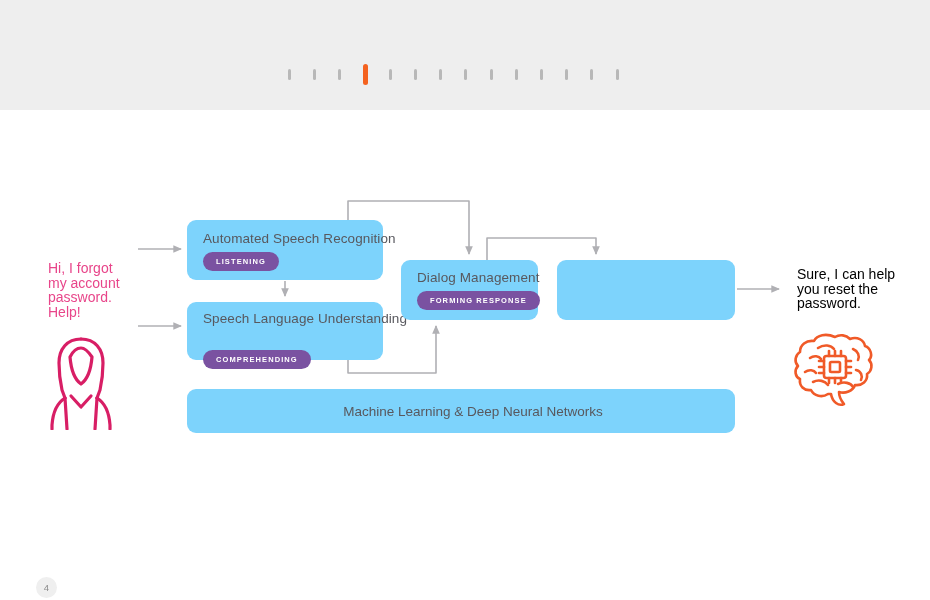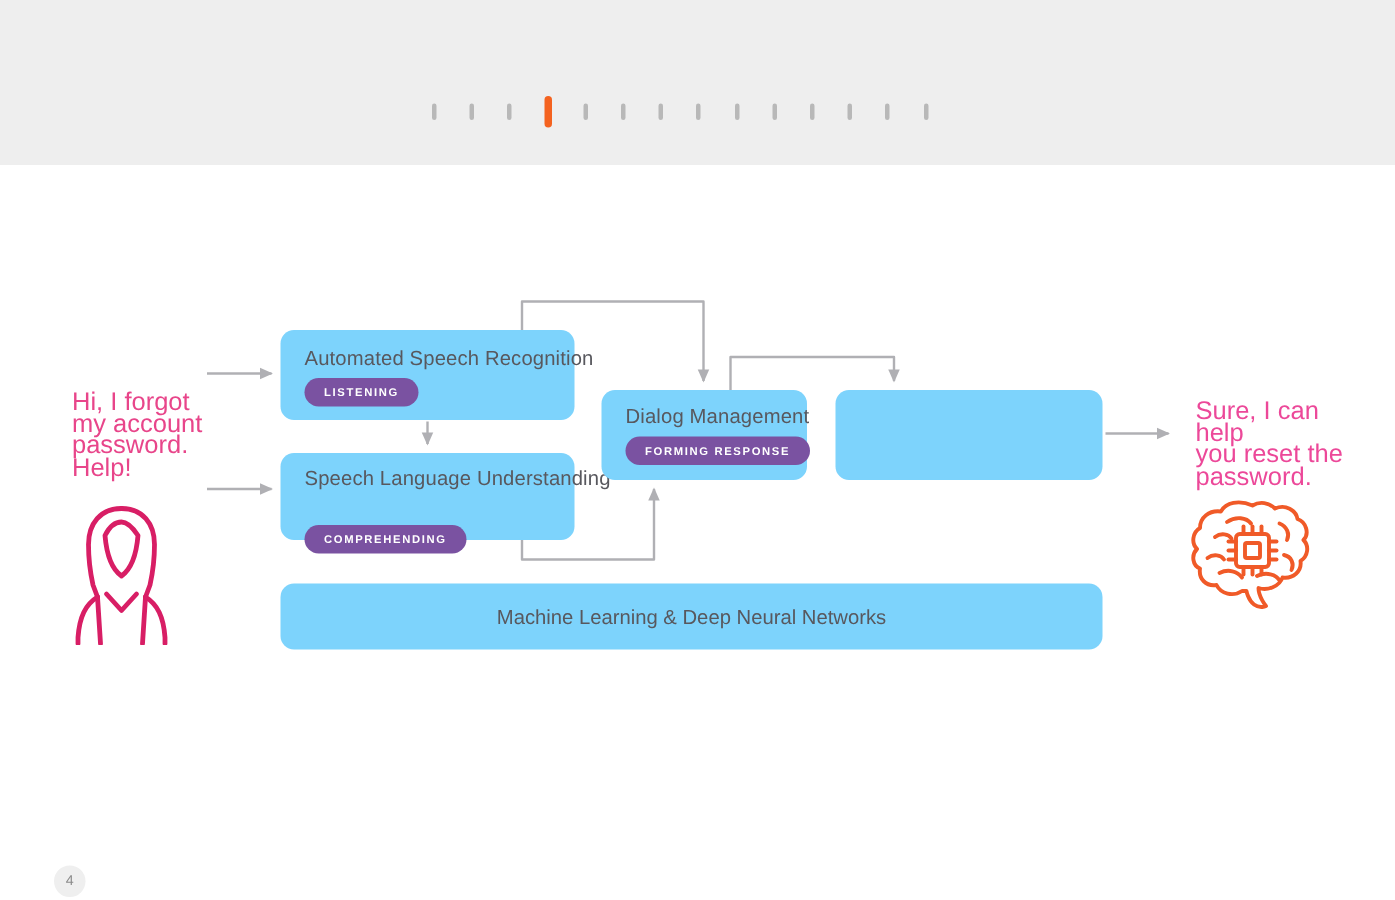--- a/index.html
+++ b/index.html
@@ -83,44 +83,44 @@
   #node-dm   .node-title { top:10px; }
   #node-dm   .badge      { top:31px; }
 
   #node-nlg  { left:557px; top:260px; width:178px; height:60px; }
   #node-nlg  .node-title { top:10px; }
   #node-nlg  .badge      { top:31px; }
 
   #node-ml   { left:187px; top:389px; width:548px; height:44px; }
   #node-ml .ml-title {
     position: absolute;
-    left: 0; top: 0;
+    left: 12px; top: 0;
     width: 548px; height: 44px;
     display: flex; align-items: center; justify-content: center;
     font-size: 13.5px;
     color: #58585e;
   }
 
   
   #connectors {
     position: absolute;
     left: 0; top: 0;
     width: 930px; height: 600px;
     pointer-events: none;
   }
 
   
   .speech {
     position: absolute;
-    font-size: 17px;
+    font-size: 14px;
     line-height: 14.5px;
     white-space: pre-line;
   }
   #user-speech  { left:48px; top:261px; width:90px; color:#e8458a; }
-  #bot-speech   { left:797px; top:267px; width:100px; color:#ec4899; }
+  #bot-speech   { left:797px; top:267px; width:100px; color:#000000; }
 
   
   #user-icon { position:absolute; left:45px;  top:335px; width:72px;  height:95px; }
   #bot-icon  { position:absolute; left:793px; top:332px; width:84px;  height:76px; }
 
   
   #page-number {
     position: absolute;
     left: 36px; top: 577px;
     width: 21px; height: 21px;

